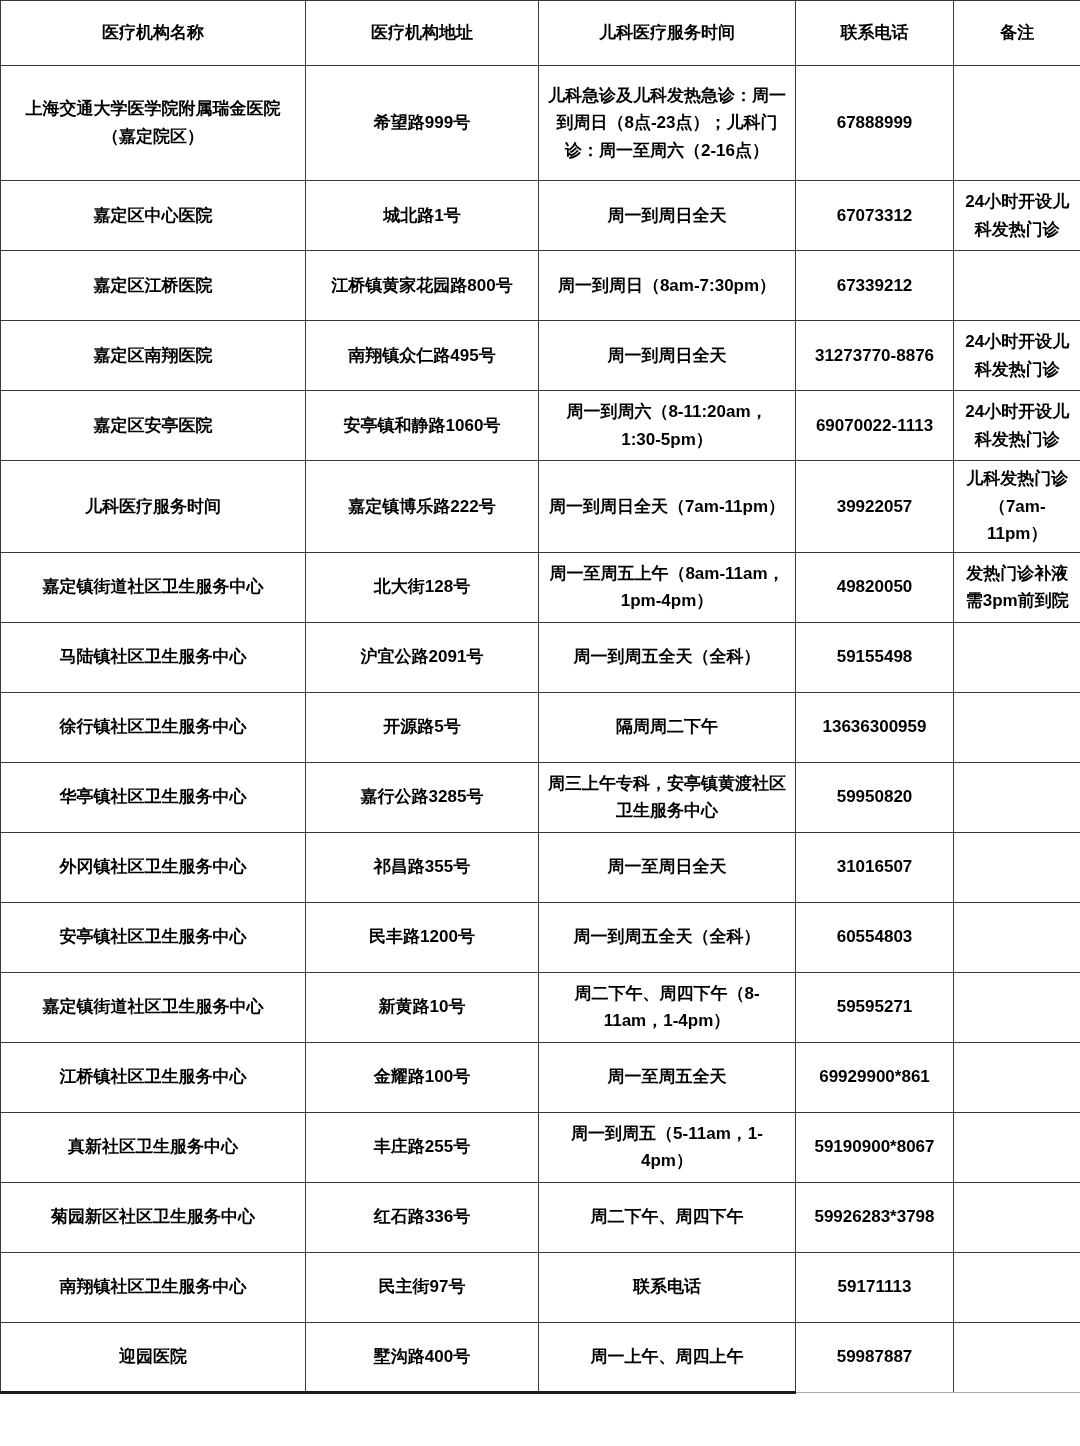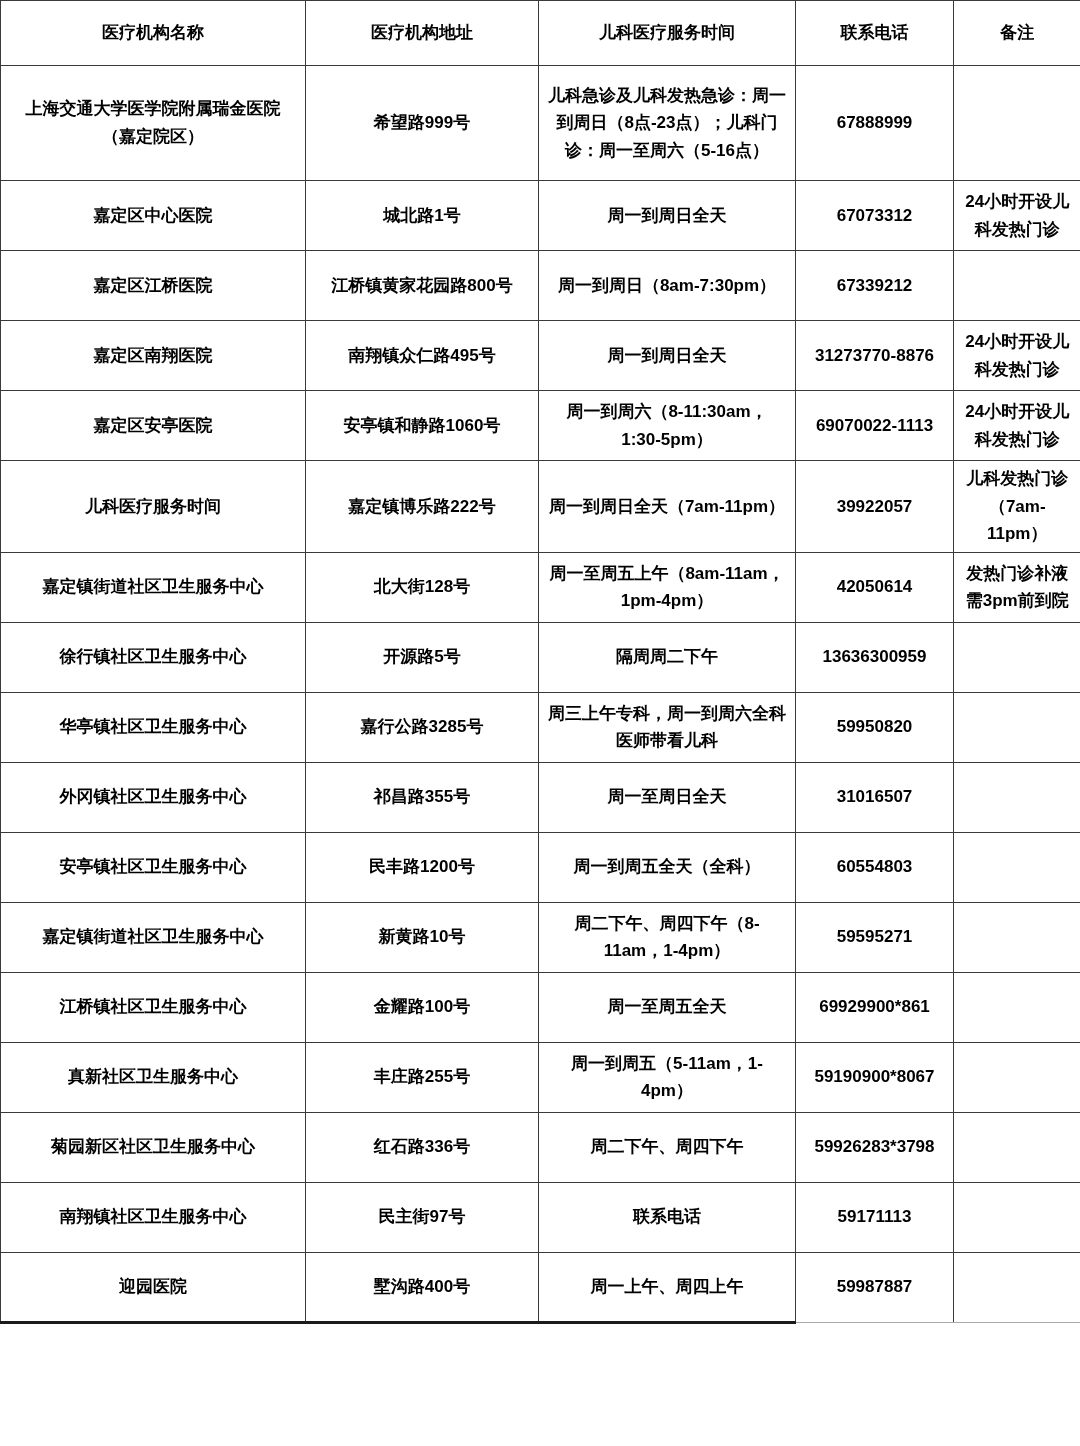--- a/index.html
+++ b/index.html
@@ -65,21 +65,21 @@
         <th>医疗机构地址</th>
         <th>儿科医疗服务时间</th>
         <th>联系电话</th>
         <th>备注</th>
       </tr>
     </thead>
     <tbody>
         <tr class="tall">
           <td>上海交通大学医学院附属瑞金医院（嘉定院区）</td>
           <td>希望路999号</td>
-          <td>儿科急诊及儿科发热急诊：周一到周日（8点-23点）；儿科门诊：周一至周六（5-16点）</td>
+          <td>儿科急诊及儿科发热急诊：周一到周日（8点-23点）；儿科门诊：周一至周六（2-16点）</td>
           <td>67888999</td>
           <td></td>
         </tr>
         <tr>
           <td>嘉定区中心医院</td>
           <td>城北路1号</td>
           <td>周一到周日全天</td>
           <td>67073312</td>
           <td>24小时开设儿科发热门诊</td>
         </tr>
@@ -93,49 +93,56 @@
         <tr>
           <td>嘉定区南翔医院</td>
           <td>南翔镇众仁路495号</td>
           <td>周一到周日全天</td>
           <td>31273770-8876</td>
           <td>24小时开设儿科发热门诊</td>
         </tr>
         <tr>
           <td>嘉定区安亭医院</td>
           <td>安亭镇和静路1060号</td>
-          <td>周一到周六（8-11:30am，1:30-5pm）</td>
+          <td>周一到周六（8-11:20am，1:30-5pm）</td>
           <td>69070022-1113</td>
           <td>24小时开设儿科发热门诊</td>
         </tr>
         <tr>
           <td>儿科医疗服务时间</td>
           <td>嘉定镇博乐路222号</td>
           <td>周一到周日全天（7am-11pm）</td>
           <td>39922057</td>
           <td>儿科发热门诊（7am-11pm）</td>
         </tr>
         <tr>
           <td>嘉定镇街道社区卫生服务中心</td>
           <td>北大街128号</td>
           <td>周一至周五上午（8am-11am，1pm-4pm）</td>
-          <td>42050614</td>
+          <td>49820050</td>
           <td>发热门诊补液需3pm前到院</td>
+        </tr>
+        <tr>
+          <td>马陆镇社区卫生服务中心</td>
+          <td>沪宜公路2091号</td>
+          <td>周一到周五全天（全科）</td>
+          <td>59155498</td>
+          <td></td>
         </tr>
         <tr>
           <td>徐行镇社区卫生服务中心</td>
           <td>开源路5号</td>
           <td>隔周周二下午</td>
           <td>13636300959</td>
           <td></td>
         </tr>
         <tr>
           <td>华亭镇社区卫生服务中心</td>
           <td>嘉行公路3285号</td>
-          <td>周三上午专科，周一到周六全科医师带看儿科</td>
+          <td>周三上午专科，安亭镇黄渡社区卫生服务中心</td>
           <td>59950820</td>
           <td></td>
         </tr>
         <tr>
           <td>外冈镇社区卫生服务中心</td>
           <td>祁昌路355号</td>
           <td>周一至周日全天</td>
           <td>31016507</td>
           <td></td>
         </tr>

